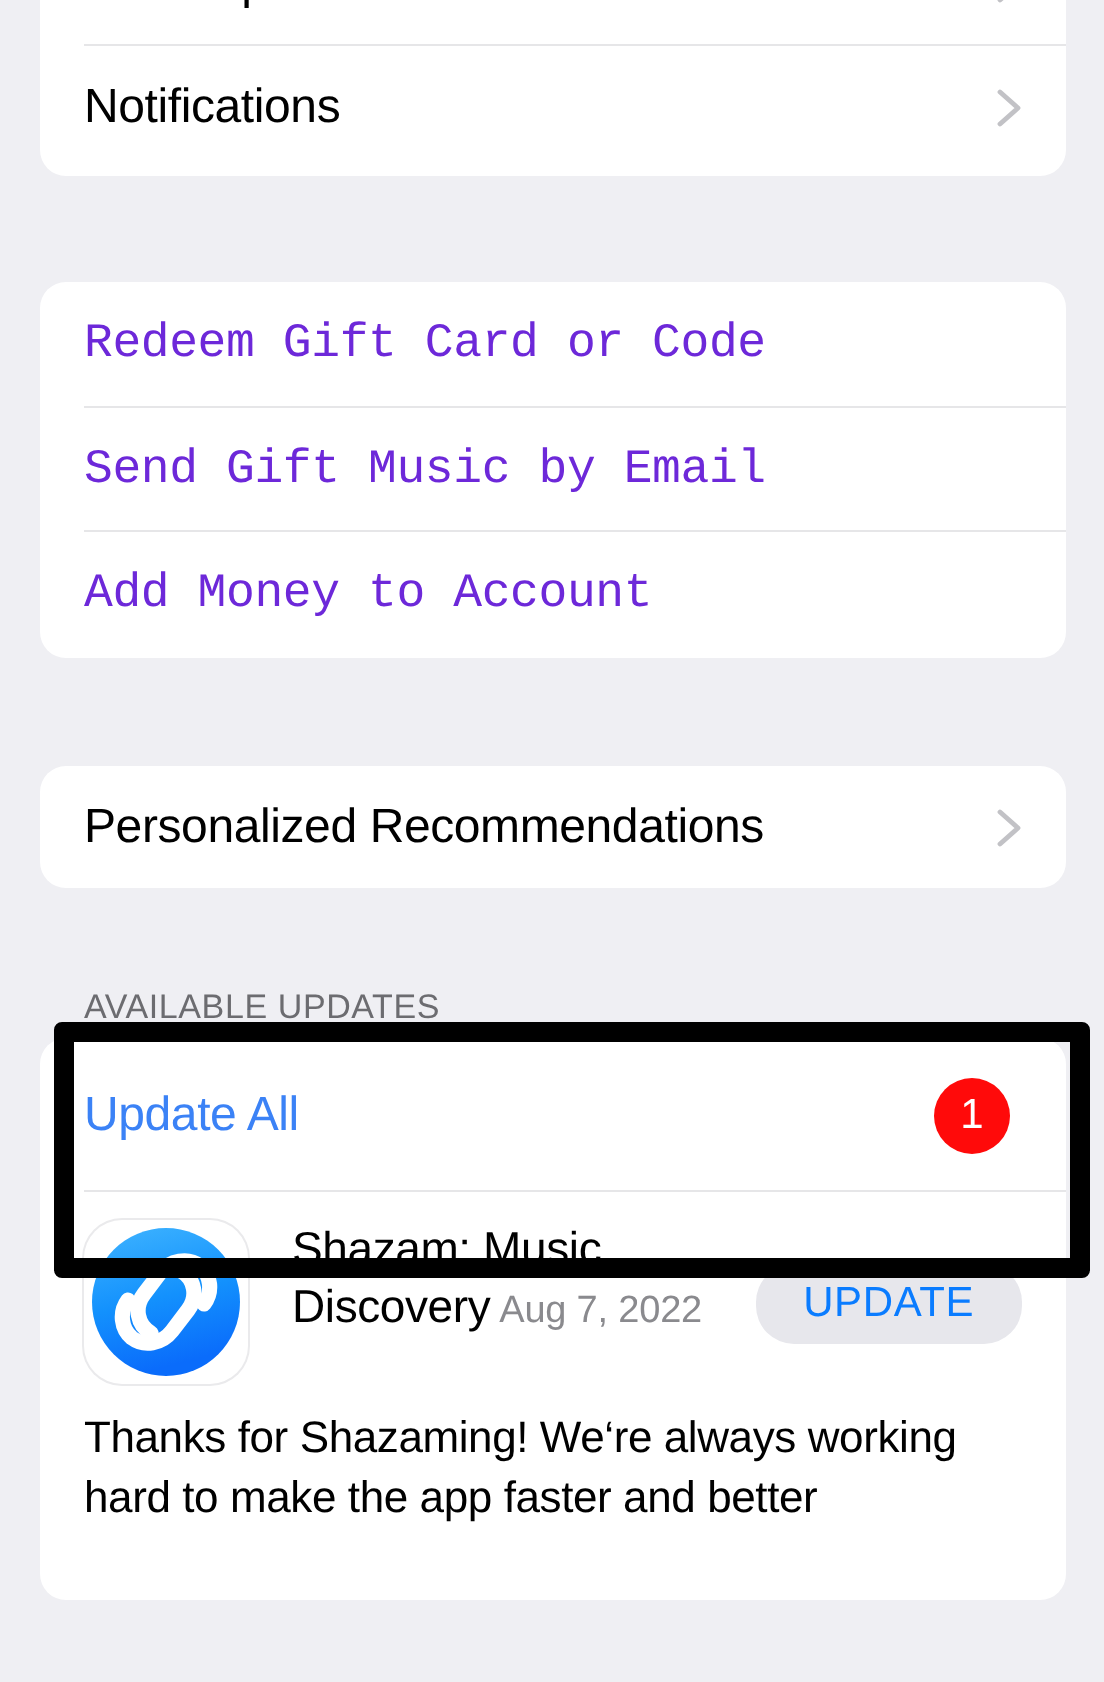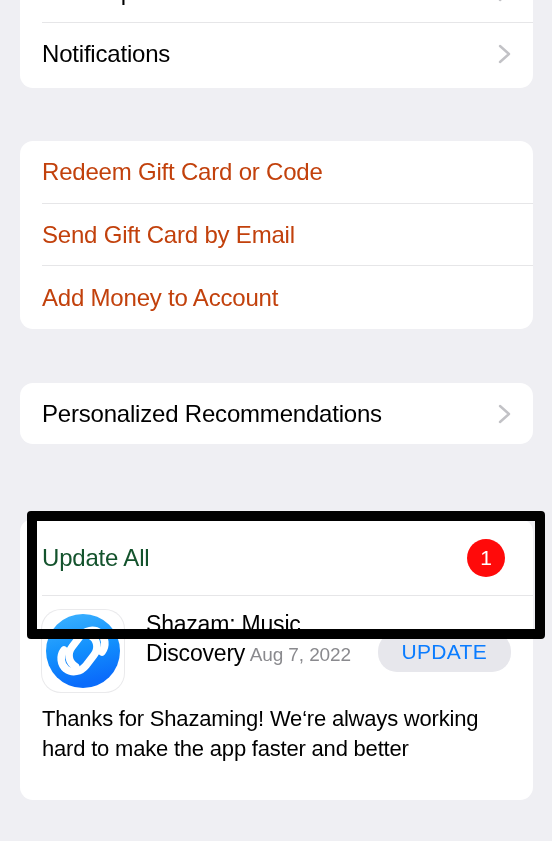--- a/index.html
+++ b/index.html
@@ -42,21 +42,22 @@
     padding: 0 22px;
     box-sizing: border-box;
   }
   .row-label {
     font-size: 24px;
     color: #000000;
     letter-spacing: -0.2px;
     white-space: nowrap;
   }
   .row-label.link {
-    color: #c2410c;
+    color: #6d28d9;
+    font-family: Liberation Mono, monospace;
   }
   .divider {
     position: absolute;
     left: 22px;
     right: 0;
     bottom: 0;
     height: 1px;
     background: #E6E6E8;
   }
 
@@ -114,21 +115,21 @@
   .update-all-row {
     position: relative;
     display: flex;
     align-items: center;
     height: 77px;
     padding: 0 22px;
     box-sizing: border-box;
   }
   .update-all-label {
     font-size: 24px;
-    color: #14532d;
+    color: #3b82f6;
     letter-spacing: -0.2px;
   }
   .badge {
     position: absolute;
     right: 28px;
     top: 50%;
     transform: translateY(-50%);
     width: 38px;
     height: 38px;
     border-radius: 50%;
@@ -274,41 +275,42 @@
   </div>
 
   <div class="card" id="card-gift">
 
     <div class="row">
       <span class="row-label link">Redeem Gift Card or Code</span>
       <span class="divider"></span>
     </div>
 
     <div class="row">
-      <span class="row-label link">Send Gift Card by Email</span>
+      <span class="row-label link">Send Gift Music by Email</span>
       <span class="divider"></span>
     </div>
 
     <div class="row">
       <span class="row-label link">Add Money to Account</span>
     </div>
 
   </div>
 
   <div class="card" id="card-recs">
     <div class="row">
       <span class="row-label">Personalized Recommendations</span>
       <span class="chevron">
         <svg width="26" height="26" viewBox="0 0 26 26">
           <polyline points="9,5 18,13 9,21" fill="none" stroke="#C2C2C6" stroke-width="2.4" stroke-linecap="round" stroke-linejoin="round"></polyline>
         </svg>
       </span>
     </div>
   </div>
 
+  <div class="section-header">Available Updates</div>
 
   <div class="card" id="card-updates">
 
     <div class="update-all-row">
       <span class="update-all-label">Update All</span>
       <span class="badge">1</span>
       <span class="divider"></span>
     </div>
 
     <div class="app-row">

